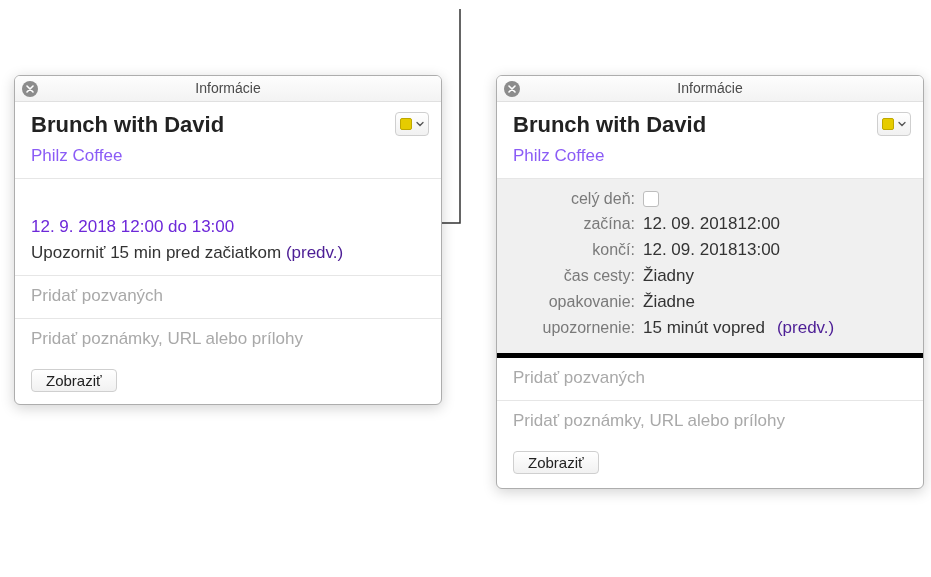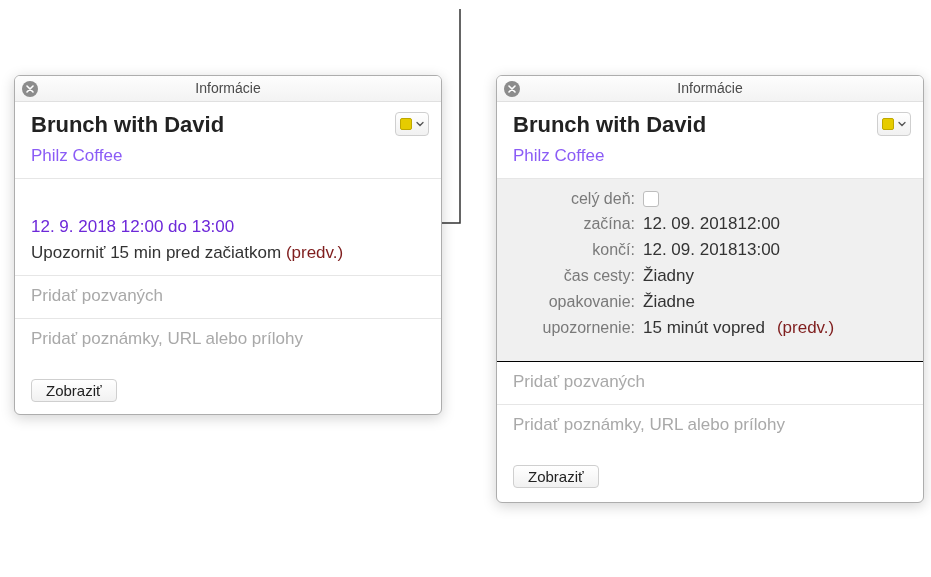--- a/index.html
+++ b/index.html
@@ -91,37 +91,37 @@
   .chevron-down {
     width: 8px; height: 8px;
   }
   .section {
     border-bottom: 1px solid #e6e6e6;
     padding: 10px 16px 12px 16px;
     font-size: 17px;
   }
   .section-last { border-bottom: none; }
   .placeholder { color: #a9a9a9; }
-  .default-text { color: #7f1d1d; }
+  .default-text { color: #4c1d95; }
   .summary-line { margin-bottom: 6px; color:#6d28d9;margin-top:28px; }
   .show-btn {
     display: inline-block;
     border: 1px solid #cfcfcf;
     border-radius: 4px;
     padding: 2px 14px;
     font-size: 15px;
     background: linear-gradient(#ffffff,#f1f1f1);
     color: #222;
-    margin-top: 16px;
+    margin-top: 6px;
   }
   .details-table {
     width: 100%;
-    padding: 8px 16px 20px 16px;
+    padding: 8px 16px 12px 16px;
     background: #f0f0f0;
-    border-bottom: 1px solid #000000;
+    border-bottom: 5px solid #000000;
     font-size: 17px;
   }
   .detail-row {
     display: flex;
     align-items: center;
     padding: 3px 0;
   }
   .detail-label {
     width: 130px;
     text-align: right;

